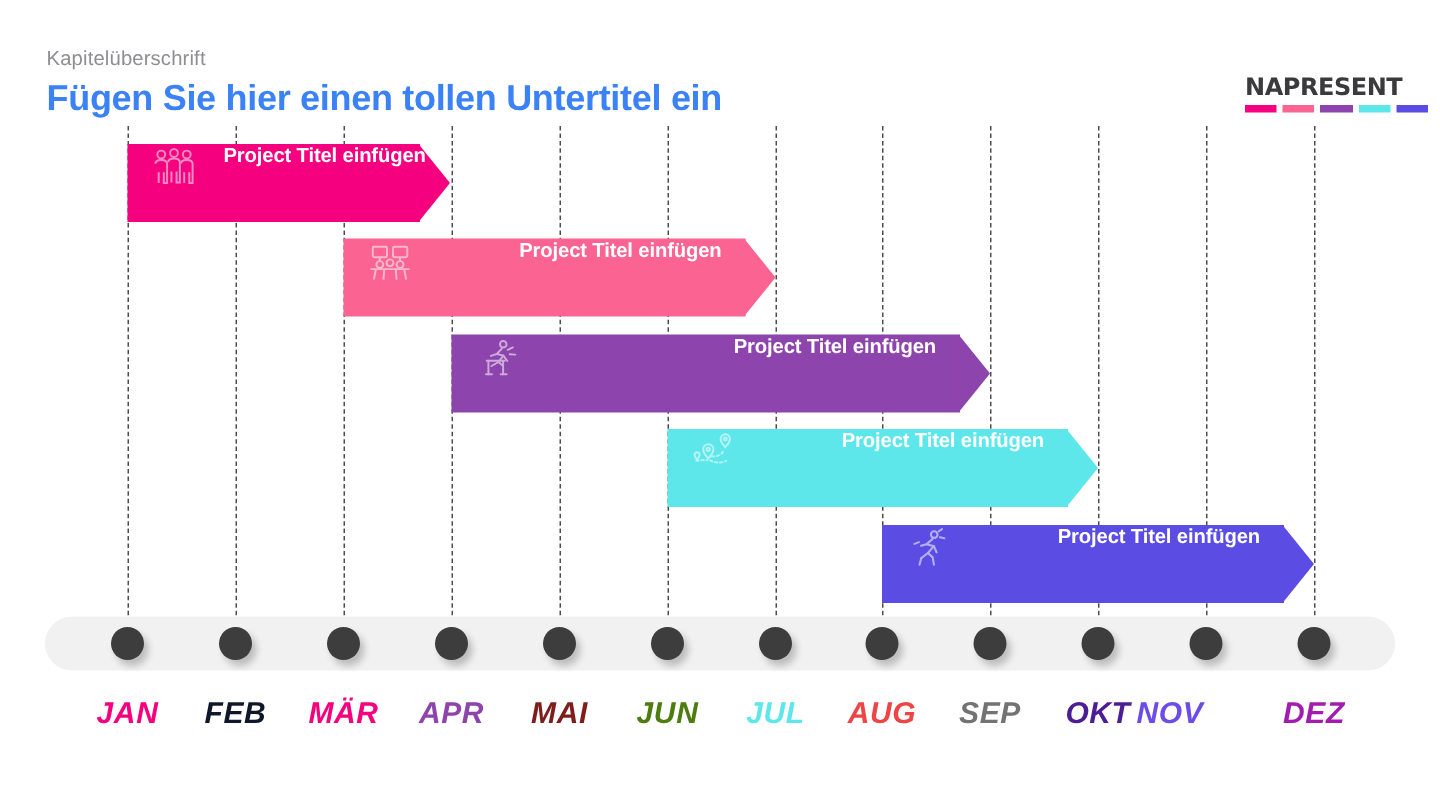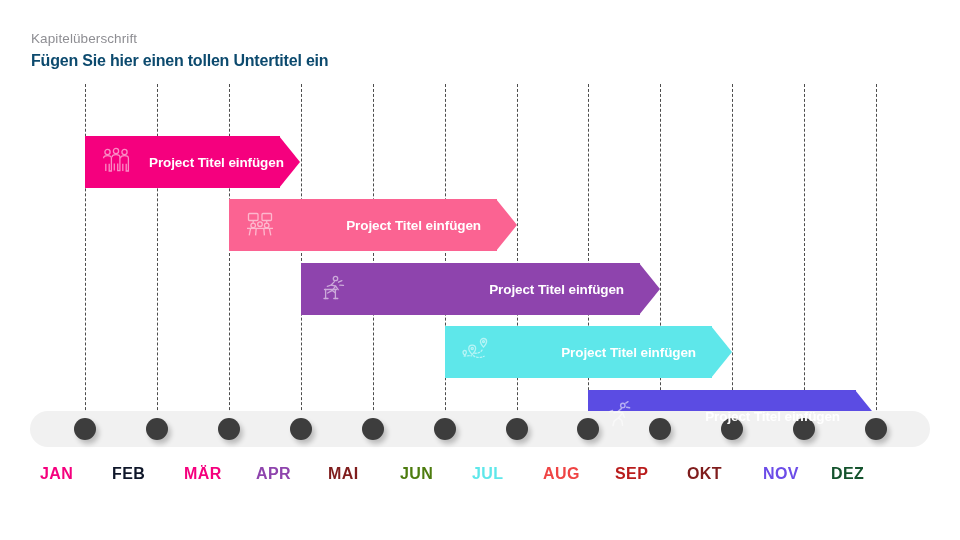--- a/index.html
+++ b/index.html
@@ -26,23 +26,23 @@
     left: 31px;
     top: 31px;
     font-size: 13.5px;
     color: #8e8e93;
     letter-spacing: .1px;
   }
   #subtitle {
     position: absolute;
     left: 31px;
     top: 52px;
-    font-size: 16px;
+    font-size: 24px;
     font-weight: bold;
-    color: #0c4a6e;
+    color: #3b82f6;
     letter-spacing: -.2px;
   }
 
   
   #logo {
     position: absolute;
     right: 8px;
     top: 50px;
     width: 122px;
     text-align: left;
@@ -74,23 +74,21 @@
     height: 341px;
     border-left: 1px dashed #2f2f2f;
     opacity: .85;
   }
 
   
   .bar {
     position: absolute;
     height: 52px;
     display: flex;
-    align-items: center;
     color: #ffffff;
-    margin-top: 40px;
   }
   .bar-body {
     position: absolute;
     left: 0;
     top: 0;
     bottom: 0;
     right: 20px;
   }
   .bar-tip {
     position: absolute;
@@ -144,33 +142,45 @@
     margin-left: -11px;
     border-radius: 50%;
     background: #3d3d3d;
     box-shadow: 3px 4px 5px rgba(0,0,0,.22);
   }
   .month-label {
     position: absolute;
     top: 465px;
     width: 90px;
     margin-left: -45px;
-    font-size: 16px;
+    text-align: center;
+    font-size: 20px;
     font-weight: bold;
     letter-spacing: .4px;
+    font-style: italic;
   }
 </style>
 </head>
 <body>
 
 <div id="slide">
 
   <div id="kicker">Kapitelüberschrift</div>
   <div id="subtitle">Fügen Sie hier einen tollen Untertitel ein</div>
 
+  <div id="logo">
+    <div id="logo-word">NAPRESENT</div>
+    <div id="logo-bars">
+        <span style="background: rgb(245, 0, 126);"></span>
+        <span style="background: rgb(251, 99, 146);"></span>
+        <span style="background: rgb(142, 68, 173);"></span>
+        <span style="background: rgb(94, 231, 234);"></span>
+        <span style="background: rgb(91, 76, 227);"></span>
+      </div>
+  </div>
 
   <div id="gridlines">
       <div class="gridline" style="left: 85px;"></div>
       <div class="gridline" style="left: 157px;"></div>
       <div class="gridline" style="left: 229px;"></div>
       <div class="gridline" style="left: 301px;"></div>
       <div class="gridline" style="left: 373px;"></div>
       <div class="gridline" style="left: 445px;"></div>
       <div class="gridline" style="left: 517px;"></div>
       <div class="gridline" style="left: 588px;"></div>
@@ -292,19 +302,19 @@
     </div>
   <div id="month-labels">
       <div class="month-label" style="left: 85px; color: rgb(245, 0, 126);">JAN</div>
       <div class="month-label" style="left: 157px; color: #0f172a;">FEB</div>
       <div class="month-label" style="left: 229px; color: rgb(245, 0, 126);">MÄR</div>
       <div class="month-label" style="left: 301px; color: rgb(142, 68, 173);">APR</div>
       <div class="month-label" style="left: 373px; color: #7f1d1d;">MAI</div>
       <div class="month-label" style="left: 445px; color: #4d7c0f;">JUN</div>
       <div class="month-label" style="left: 517px; color: rgb(94, 231, 234);">JUL</div>
       <div class="month-label" style="left: 588px; color: #ef4444;">AUG</div>
-      <div class="month-label" style="left: 660px; color: #b91c1c;">SEP</div>
-      <div class="month-label" style="left: 732px; color: #7f1d1d;">OKT</div>
-      <div class="month-label" style="left: 808px; color: rgb(108, 76, 232);">NOV</div>
-      <div class="month-label" style="left: 876px; color: #14532d;">DEZ</div>
+      <div class="month-label" style="left: 660px; color: #737373;">SEP</div>
+      <div class="month-label" style="left: 732px; color: #4c1d95;">OKT</div>
+      <div class="month-label" style="left: 780px; color: rgb(108, 76, 232);">NOV</div>
+      <div class="month-label" style="left: 876px; color: #a21caf;">DEZ</div>
     </div>
 
 </div>
 
 </body></html>

